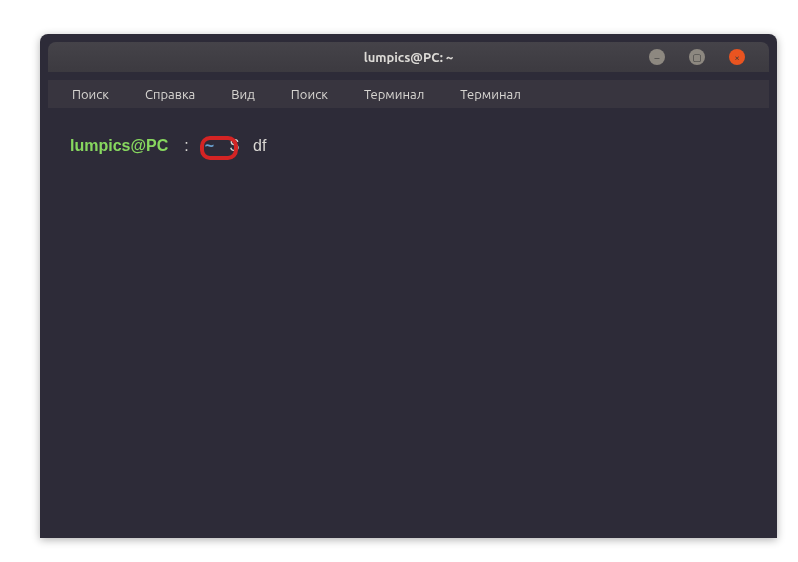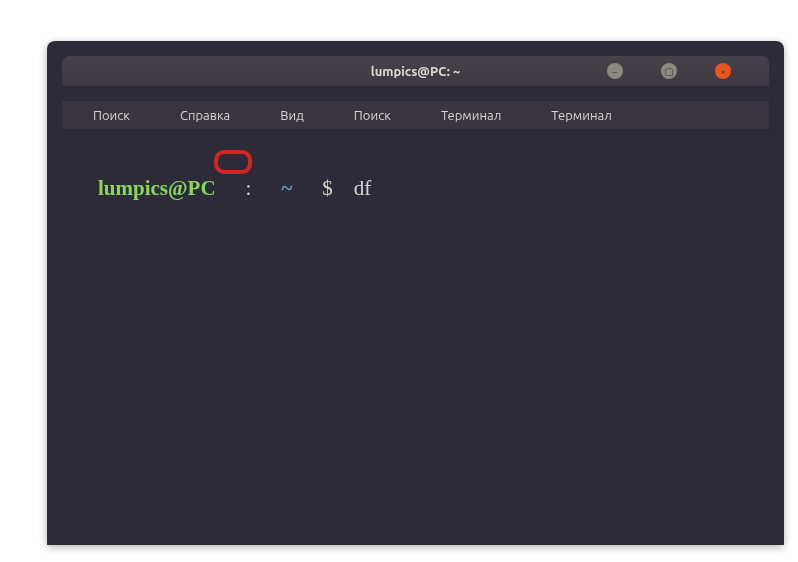--- a/index.html
+++ b/index.html
@@ -1,16 +1,16 @@
 <!DOCTYPE html>
 <html><head>
   <meta charset="utf-8">
   <style>
     * {
-      margin: 15px;
+      margin: 8px;
       padding: 0;
       box-sizing: border-box;
     }
     body {
       width: 798px;
       height: 562px;
       background: #ffffff;
       font-family: "Ubuntu", "DejaVu Sans", sans-serif;
       font-size: 13px;
     }
@@ -77,22 +77,22 @@
       padding: 0 6px;
     }
     .menu-item {
       color: #d8d6d2;
       padding: 4px 10px;
       font-size: 13px;
       cursor: pointer;
     }
     .terminal-body {
       padding: 4px 6px;
-      font-family: Liberation Serif, serif;
-      font-size: 21px;
+      font-family: Liberation Sans, sans-serif;
+      font-size: 16px;
       line-height: 20px;
       position: relative;
     }
     .prompt-line {
       display: flex;
       align-items: center;
     }
     .prompt-user {
       color: #87d75f;
       font-weight: bold;

